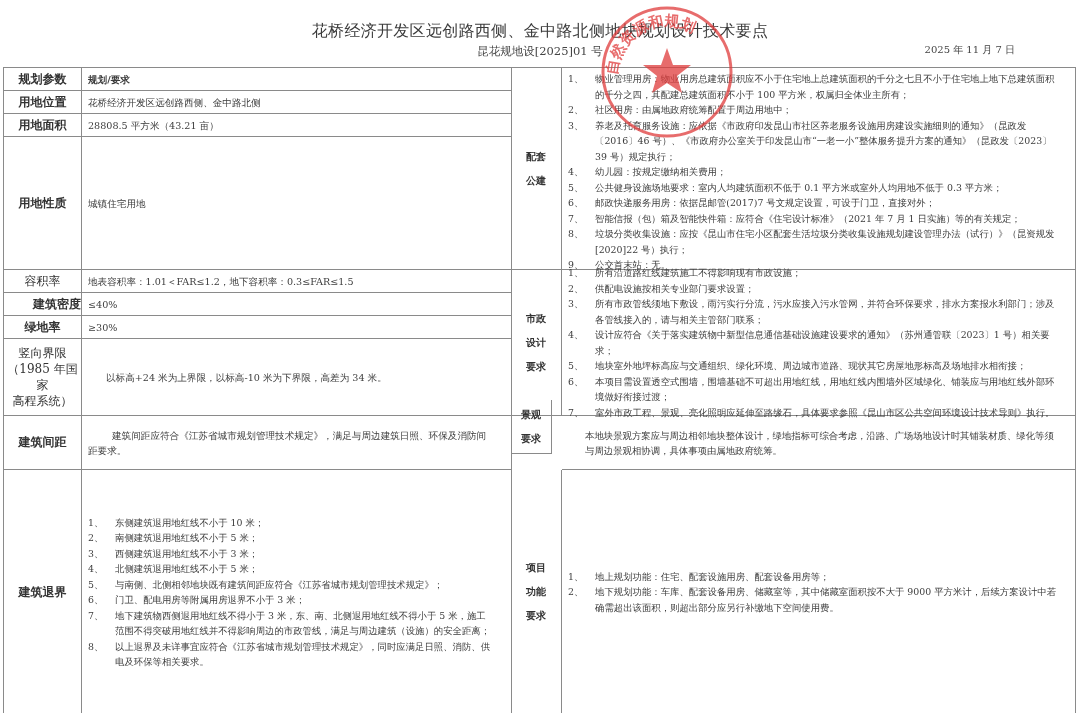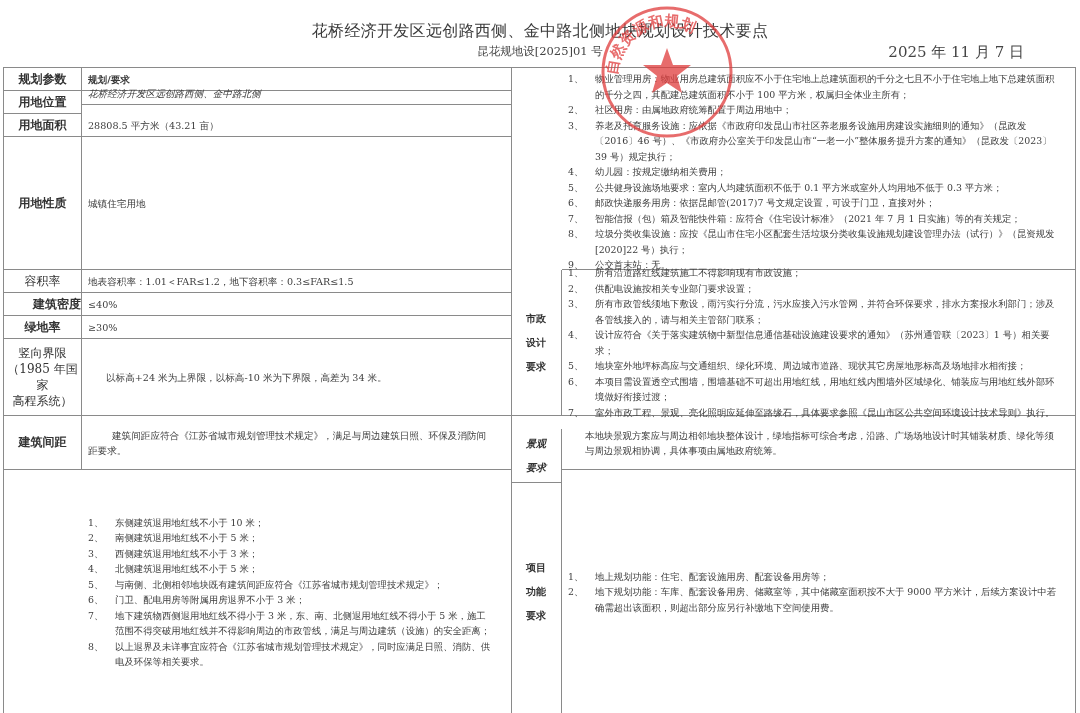--- a/index.html
+++ b/index.html
@@ -1,20 +1,20 @@
 <!DOCTYPE html>
 <html><head>
 <meta charset="utf-8">
 <style>
   html, body { margin:0; padding:0; }
   body { width:1080px; height:713px; background:#ffffff; position:relative; overflow:hidden;
          font-family:"DejaVu Serif","Liberation Serif",serif; color:#3a3a3a; }
   .title { position:absolute; left:0; width:1080px; top:21px; text-align:center; font-size:16px; color:#3b3b3b; letter-spacing:0.3px; }
   .docno { position:absolute; left:0; width:1080px; top:44px; text-align:center; font-size:11.5px; color:#444; }
-  .date { position:absolute; right:56px; top:43px; font-size:15px; color:#444; }
+  .date { position:absolute; right:65px; top:43px; font-size:10px; color:#444; }
   .tbl { position:absolute; border:1px solid #8a8a8a; box-sizing:border-box; }
   .cell { position:absolute; box-sizing:border-box; border-right:1px solid #8a8a8a; border-bottom:1px solid #8a8a8a; font-size:9.6px; line-height:15px; display:flex; align-items:center; }
   .lbl { justify-content:center; text-align:center; font-weight:bold; color:#333; font-size:12px; }
   .val { padding-left:6px; padding-right:18px; color:#3c3c3c; }
   .items { list-style:none; margin:0; padding:0; width:100%; }
   .items li { display:flex; font-size:9.4px; line-height:15.5px; color:#3c3c3c; }
   .items li .n { width:27px; flex:0 0 27px; }
   .items li .t { flex:1; }
   .rlabel { justify-content:center; text-align:center; font-weight:bold; color:#333; font-size:10px; line-height:24px; flex-direction:column; }
   .stamp { position:absolute; left:597px; top:2px; width:140px; height:140px; pointer-events:none; opacity:0.75; }
@@ -31,21 +31,21 @@
   <div class="cell lbl" style="left:0; top:0; width:78px; height:23px;">
       <span>规划参数</span>
     </div>
   <div class="cell val" style="left:78px; top:0; width:430px; height:23px; font-weight:bold; border-right:none;">
       <span>规划/要求</span>
     </div>
 
   <div class="cell lbl" style="left:0; top:23px; width:78px; height:23px;">
       <span>用地位置</span>
     </div>
-  <div class="cell val" style="left:78px; top:14px; width:430px; height:23px; border-right:none;font-style:italic;">
+  <div class="cell val" style="left:78px; top:23px; width:430px; height:23px; border-right:none;">
       <span>花桥经济开发区远创路西侧、金中路北侧</span>
     </div>
 
   <div class="cell lbl" style="left:0; top:46px; width:78px; height:23px;">
       <span>用地面积</span>
     </div>
   <div class="cell val" style="left:78px; top:46px; width:430px; height:23px; border-right:none;">
       <span>28808.5 平方米（43.21 亩）</span>
     </div>
 
@@ -86,20 +86,23 @@
       <span>以标高+24 米为上界限，以标高-10 米为下界限，高差为 34 米。</span>
     </div>
 
   <div class="cell val" style="left:78px; top:348px; width:430px; height:54px; border-right:none;">
       <span style="text-indent:24px; display:block;">建筑间距应符合《江苏省城市规划管理技术规定》，满足与周边建筑日照、环保及消防间距要求。</span>
     </div>
   <div class="cell lbl" style="left:0; top:348px; width:78px; height:54px;">
       <span>建筑间距</span>
     </div>
 
+  <div class="cell lbl" style="left:0; top:402px; width:78px; height:244px; border-bottom:none;">
+      <span>建筑退界</span>
+    </div>
   <div class="cell val" style="left:78px; top:402px; width:430px; height:244px; border-right:none; border-bottom:none;">
     <ul class="items">
       <li>
           <span class="n">1、</span>
           <span class="t">东侧建筑退用地红线不小于 10 米；</span>
         </li>
       <li>
           <span class="n">2、</span>
           <span class="t">南侧建筑退用地红线不小于 5 米；</span>
         </li>
@@ -126,20 +129,24 @@
       <li>
           <span class="n">8、</span>
           <span class="t">以上退界及未详事宜应符合《江苏省城市规划管理技术规定》，同时应满足日照、消防、供电及环保等相关要求。</span>
         </li>
     </ul>
   </div>
 </div>
 
 <div class="tbl" style="left:511px; top:67px; width:565px; height:646px; border-left:none; border-bottom:none;">
 
+  <div class="cell rlabel" style="left:0; top:0; width:51px; height:202px;">
+    <span>配套</span>
+    <span>公建</span>
+  </div>
   <div class="cell val" style="left:51px; top:0; width:513px; height:202px; border-right:none; align-items:flex-start; padding-top:3px;">
     <ul class="items">
       <li>
           <span class="n">1、</span>
           <span class="t">物业管理用房：物业用房总建筑面积应不小于住宅地上总建筑面积的千分之七且不小于住宅地上地下总建筑面积的千分之四，其配建总建筑面积不小于 100 平方米，权属归全体业主所有；</span>
         </li>
       <li>
           <span class="n">2、</span>
           <span class="t">社区用房：由属地政府统筹配置于周边用地中；</span>
         </li>
@@ -205,21 +212,21 @@
           <span class="n">6、</span>
           <span class="t">本项目需设置透空式围墙，围墙基础不可超出用地红线，用地红线内围墙外区域绿化、铺装应与用地红线外部环境做好衔接过渡；</span>
         </li>
       <li>
           <span class="n">7、</span>
           <span class="t">室外市政工程、景观、亮化照明应延伸至路缘石，具体要求参照《昆山市区公共空间环境设计技术导则》执行。</span>
         </li>
     </ul>
   </div>
 
-  <div class="cell rlabel" style="left:0; top:361px; width:51px; height:54px;font-style:italic;">
+  <div class="cell rlabel" style="left:0; top:332px; width:41px; height:54px;">
     <span>景观</span>
     <span>要求</span>
   </div>
   <div class="cell val" style="left:51px; top:348px; width:513px; height:54px; padding-left:23px; border-right:none; font-size:9.4px;">
       <span>本地块景观方案应与周边相邻地块整体设计，绿地指标可综合考虑，沿路、广场场地设计时其铺装材质、绿化等须与周边景观相协调，具体事项由属地政府统筹。</span>
     </div>
 
   <div class="cell rlabel" style="left:0; top:402px; width:51px; height:244px; border-bottom:none;">
     <span>项目</span>
     <span>功能</span>

